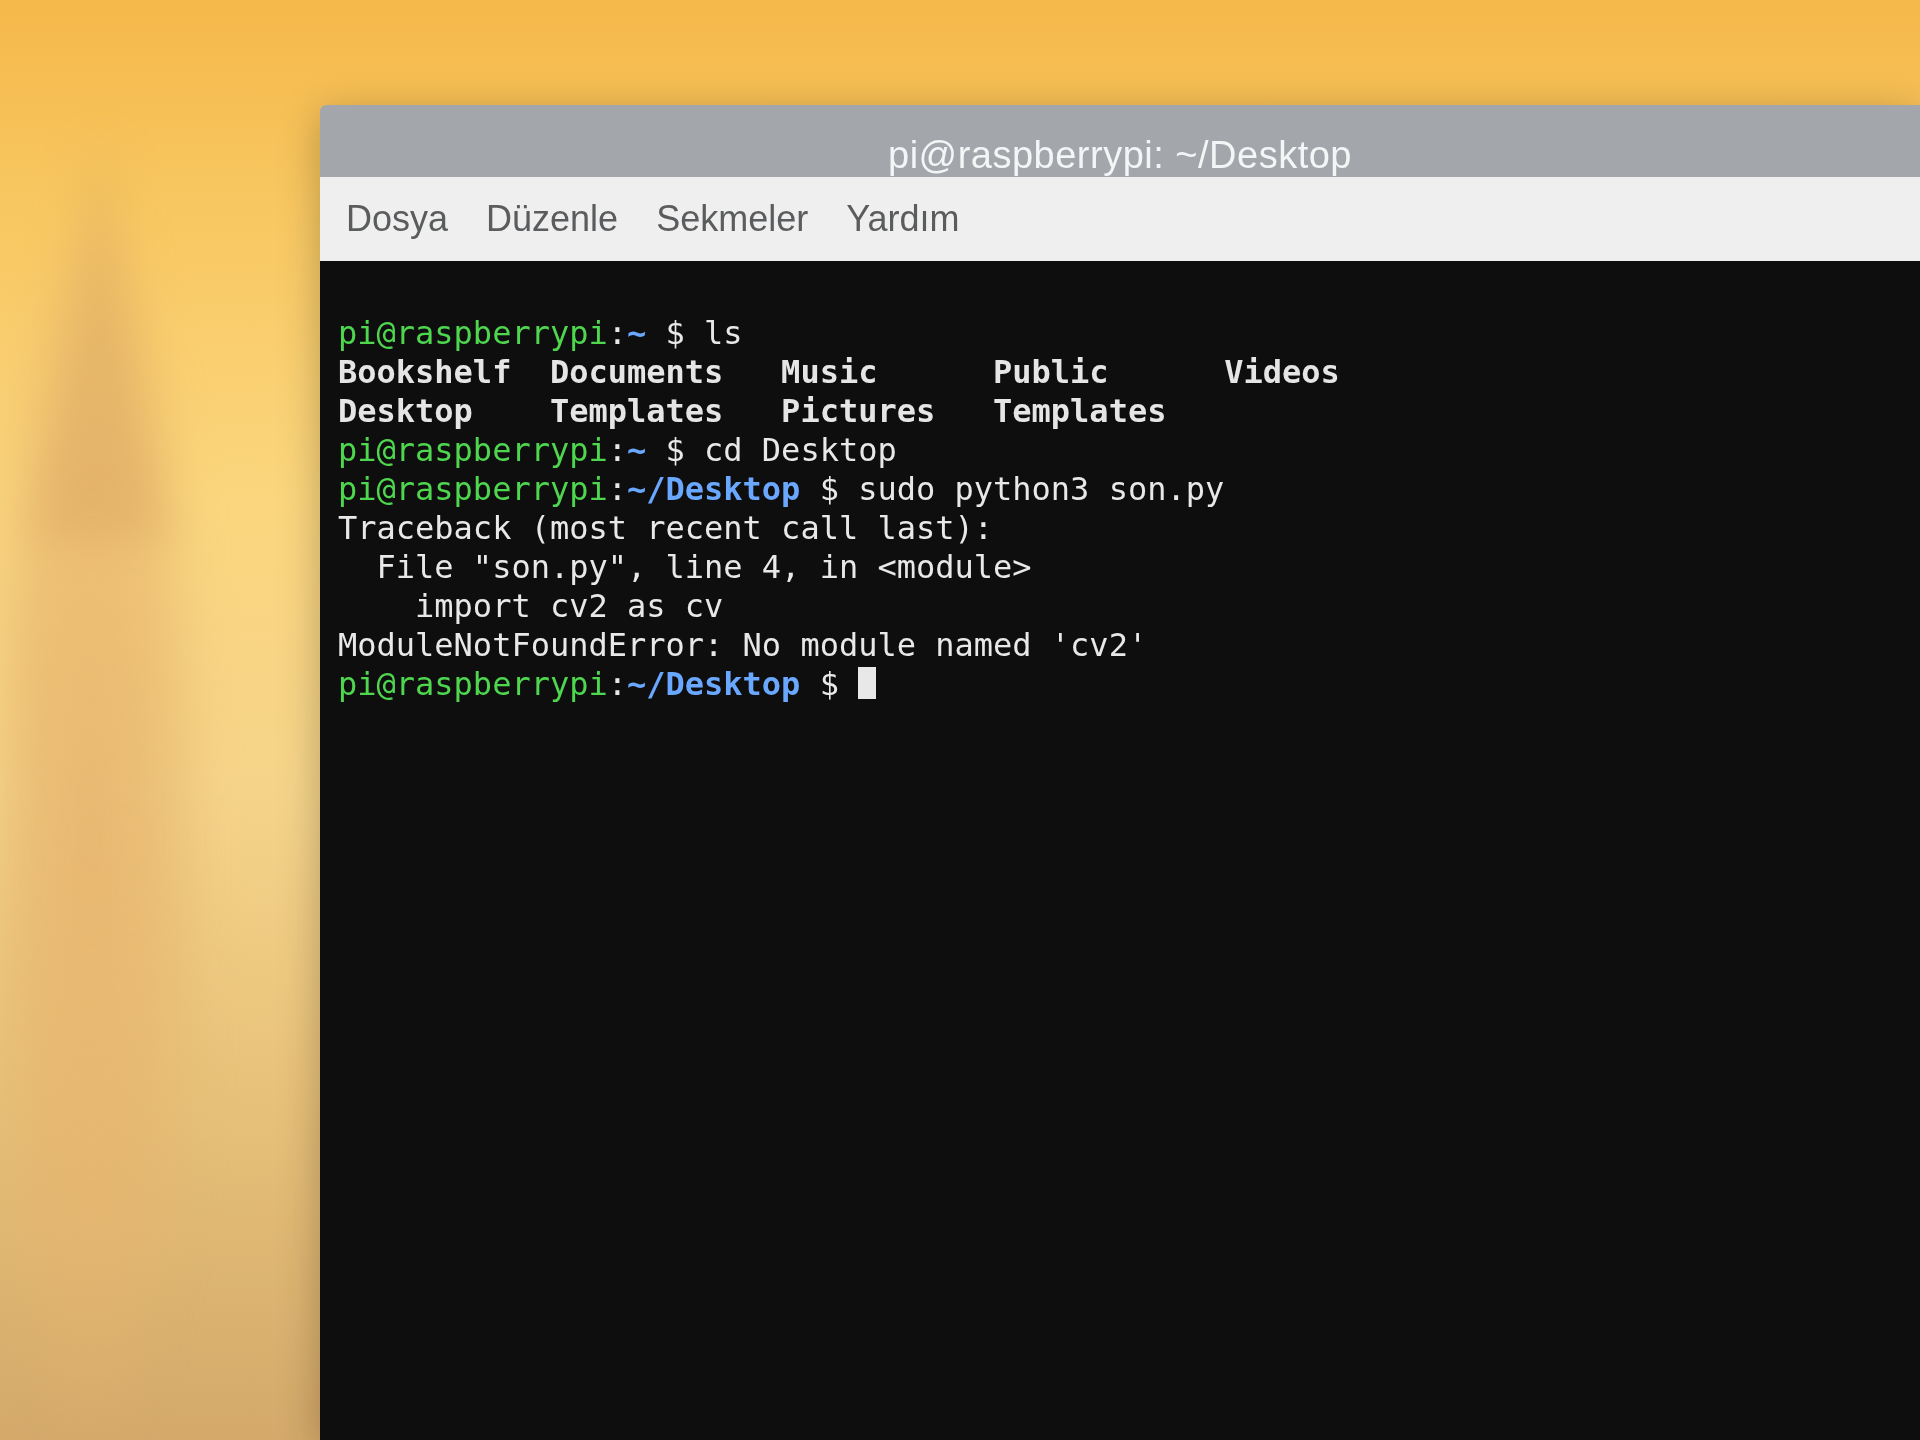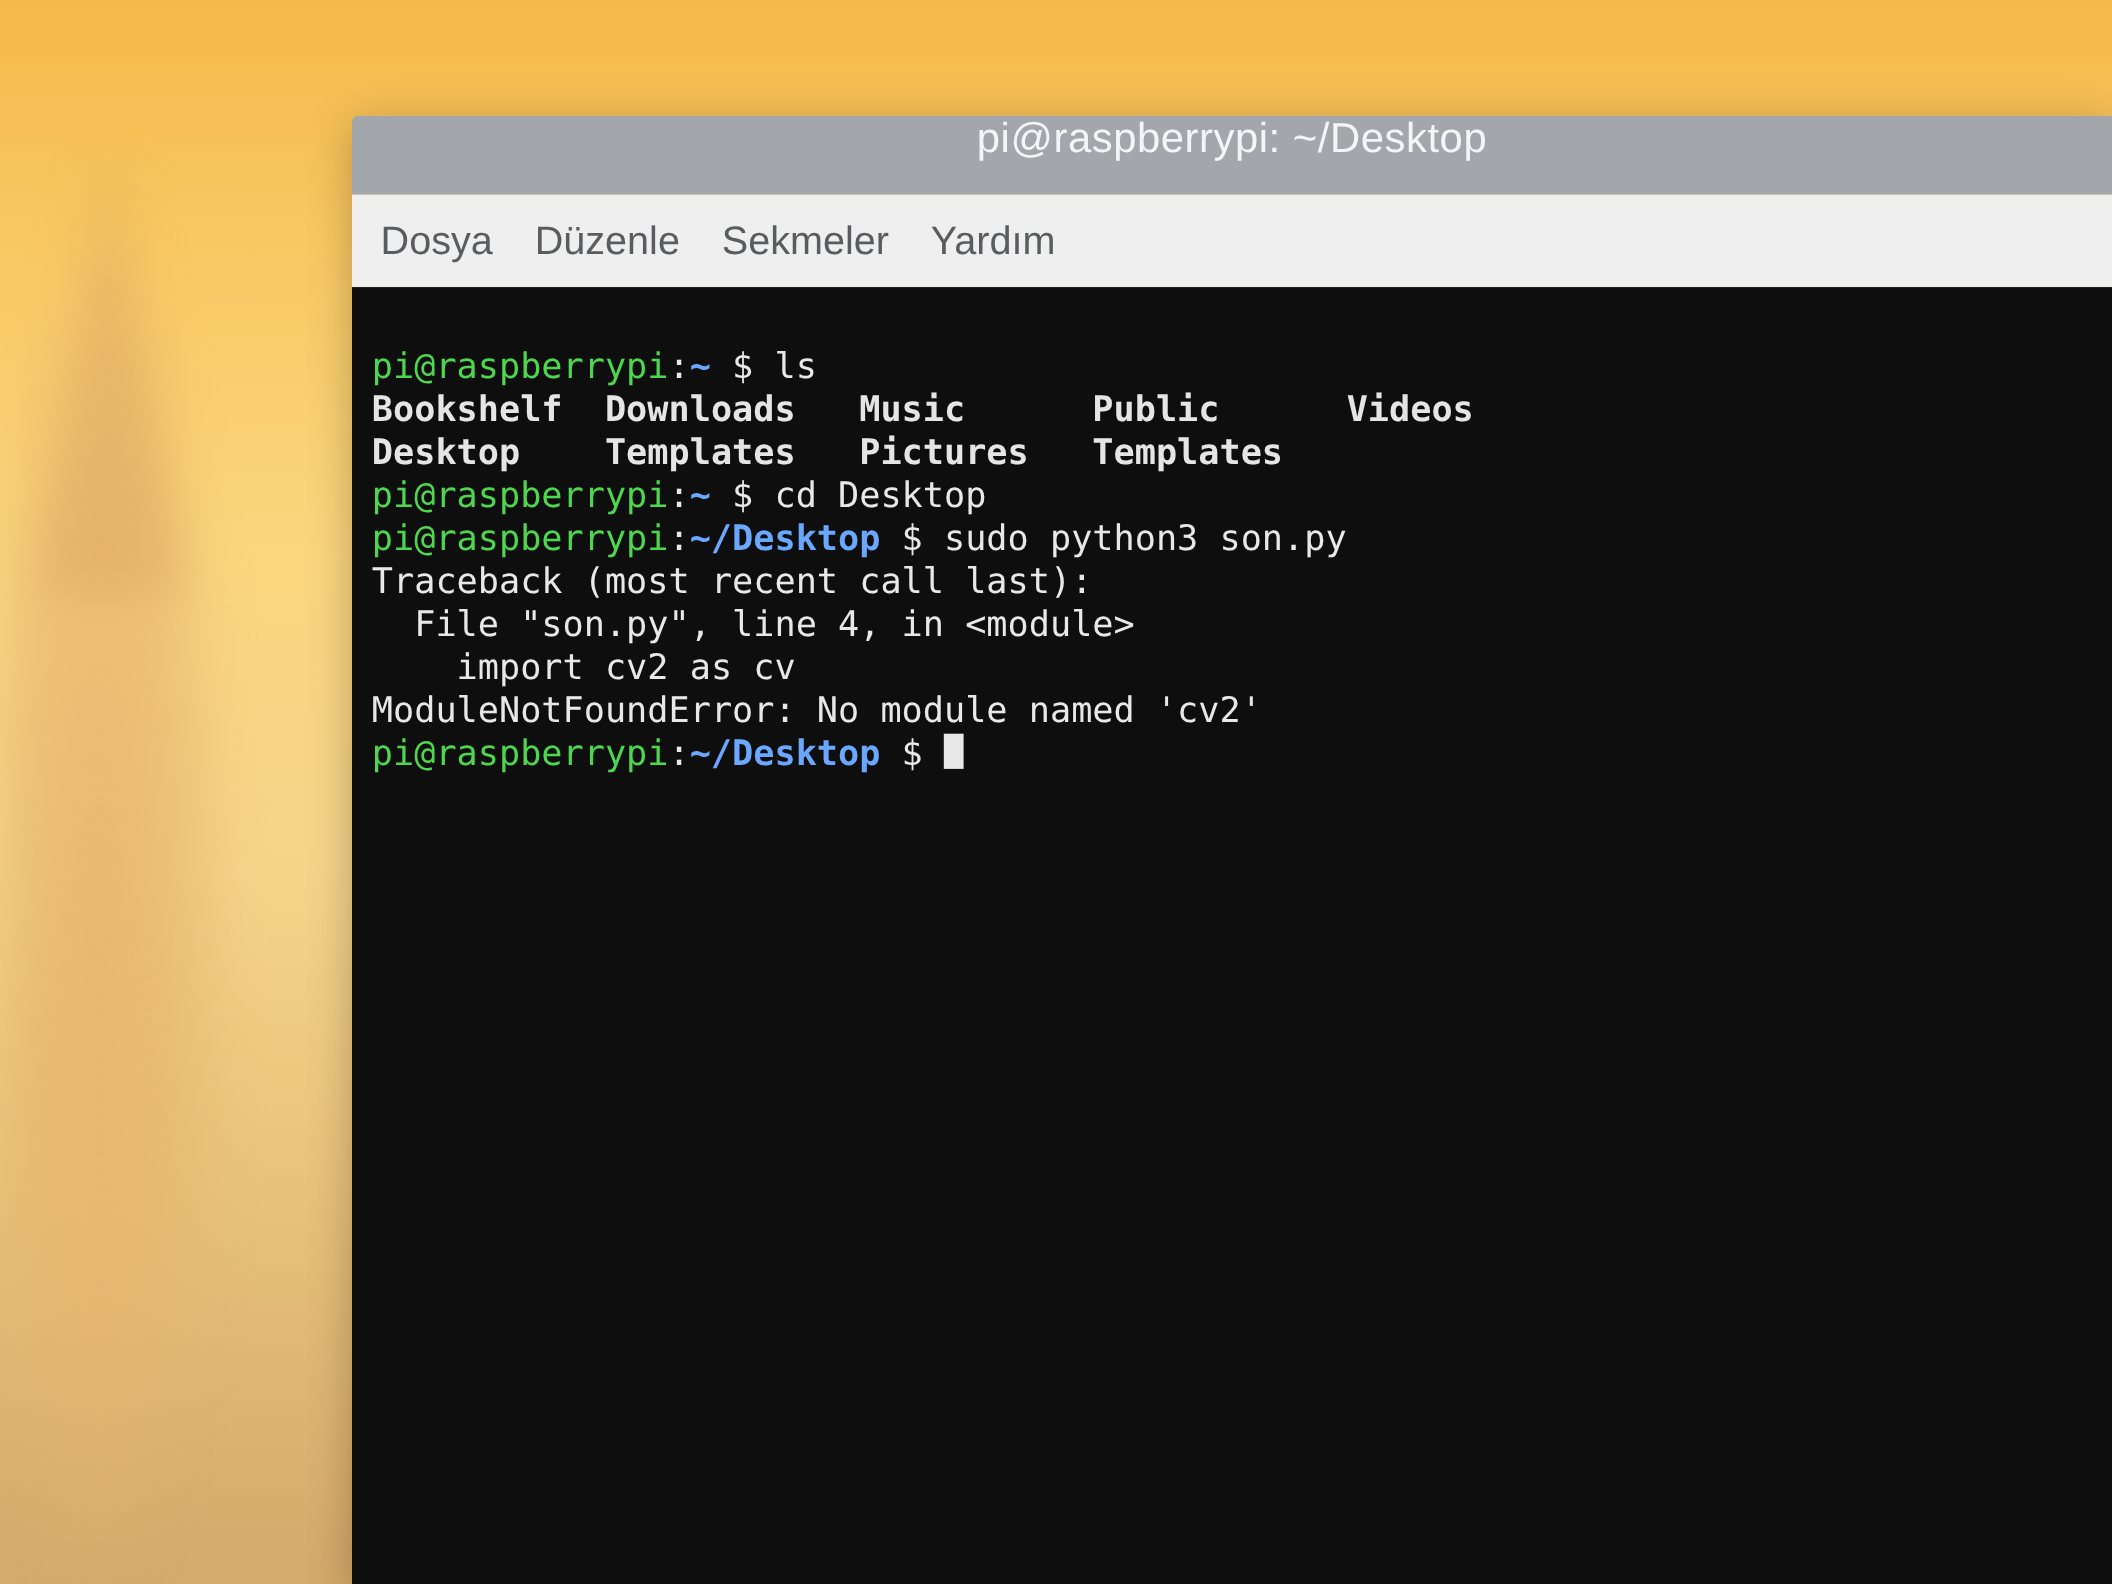--- a/index.html
+++ b/index.html
@@ -30,21 +30,21 @@
     .window {
       position: absolute; left: 320px; top: 105px;
       width: 1600px; height: 1335px;
       box-shadow: 0 8px 40px rgba(0,0,0,0.25);
       border-radius: 6px 0 0 0;
       overflow: hidden;
       display: flex; flex-direction: column;
     }
     .titlebar {
       height: 72px; background: #a3a7ab;
-      display: flex; align-items: flex-start; justify-content: center;
+      display: flex; align-items: flex-end; justify-content: center;
       font-size: 38px; font-weight: 300; letter-spacing: 0.5px;
       color: #f4f5f6;
       padding: 0 30px;
     }
     .menubar {
       height: 84px; background: #efefef;
       display: flex; align-items: center; gap: 38px;
       padding: 0 26px;
       color: #5a5c5e; font-size: 36px; font-weight: 400;
     }
@@ -86,21 +86,21 @@
 
   <div class="menubar">
     <span>Dosya</span>
     <span>Düzenle</span>
     <span>Sekmeler</span>
     <span>Yardım</span>
   </div>
 
   <div class="terminal">
 <span class="g">pi@raspberrypi</span><span class="w">:</span><span class="b">~</span><span class="w"> $ </span><span class="w">ls</span>
-<span class="ls-col c1">Bookshelf</span><span class="ls-col c2">Downloads</span><span class="ls-col c3">Music</span><span class="ls-col c4">Public</span><span class="ls-col">Videos</span>
+<span class="ls-col c1">Bookshelf</span><span class="ls-col c2">Documents</span><span class="ls-col c3">Music</span><span class="ls-col c4">Public</span><span class="ls-col">Videos</span>
 <span class="ls-col c1">Desktop</span><span class="ls-col c2">Templates</span><span class="ls-col c3">Pictures</span><span class="ls-col c4">Templates</span><span class="ls-col"></span>
 <span class="g">pi@raspberrypi</span><span class="w">:</span><span class="b">~</span><span class="w"> $ </span><span class="w">cd Desktop</span>
 <span class="g">pi@raspberrypi</span><span class="w">:</span><span class="b">~/Desktop</span><span class="w"> $ </span><span class="w">sudo python3 son.py</span>
 <span class="w">Traceback (most recent call last):</span>
 <span class="w">  File "son.py", line 4, in &lt;module&gt;</span>
 <span class="w">    import cv2 as cv</span>
 <span class="w">ModuleNotFoundError: No module named 'cv2'</span>
 <span class="g">pi@raspberrypi</span><span class="w">:</span><span class="b">~/Desktop</span><span class="w"> $ </span><span class="cursor"></span>
   </div>
 

